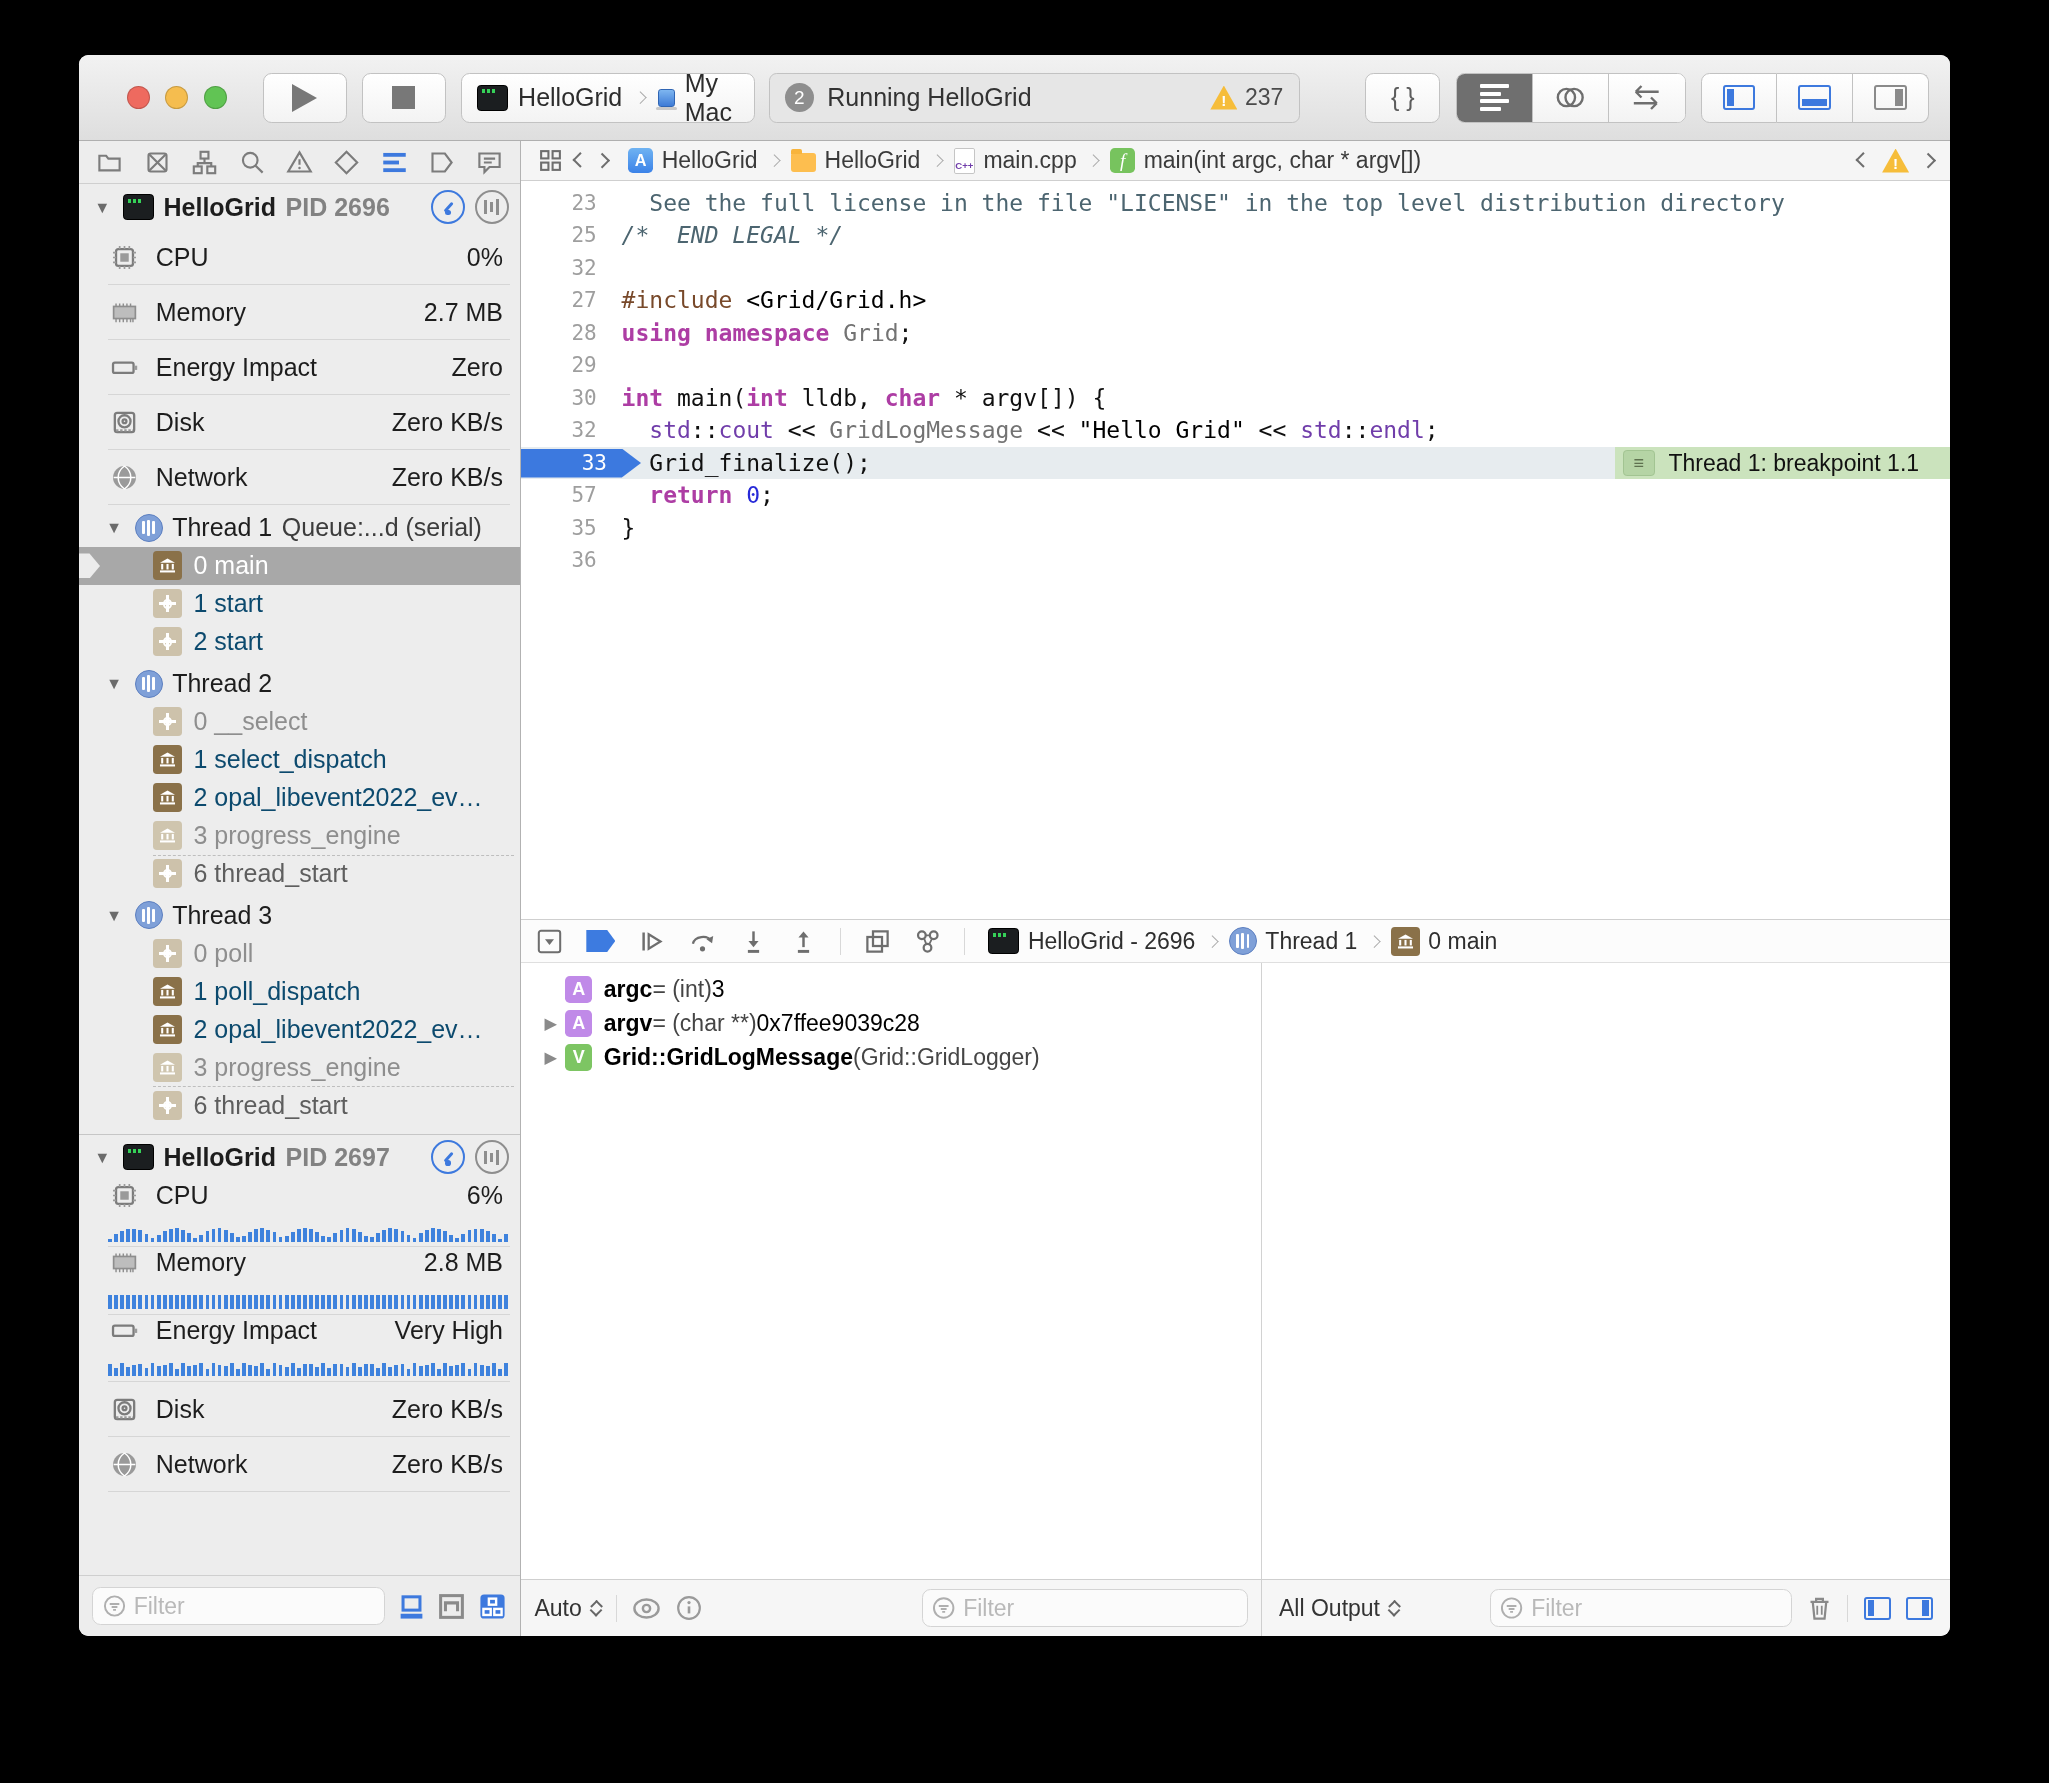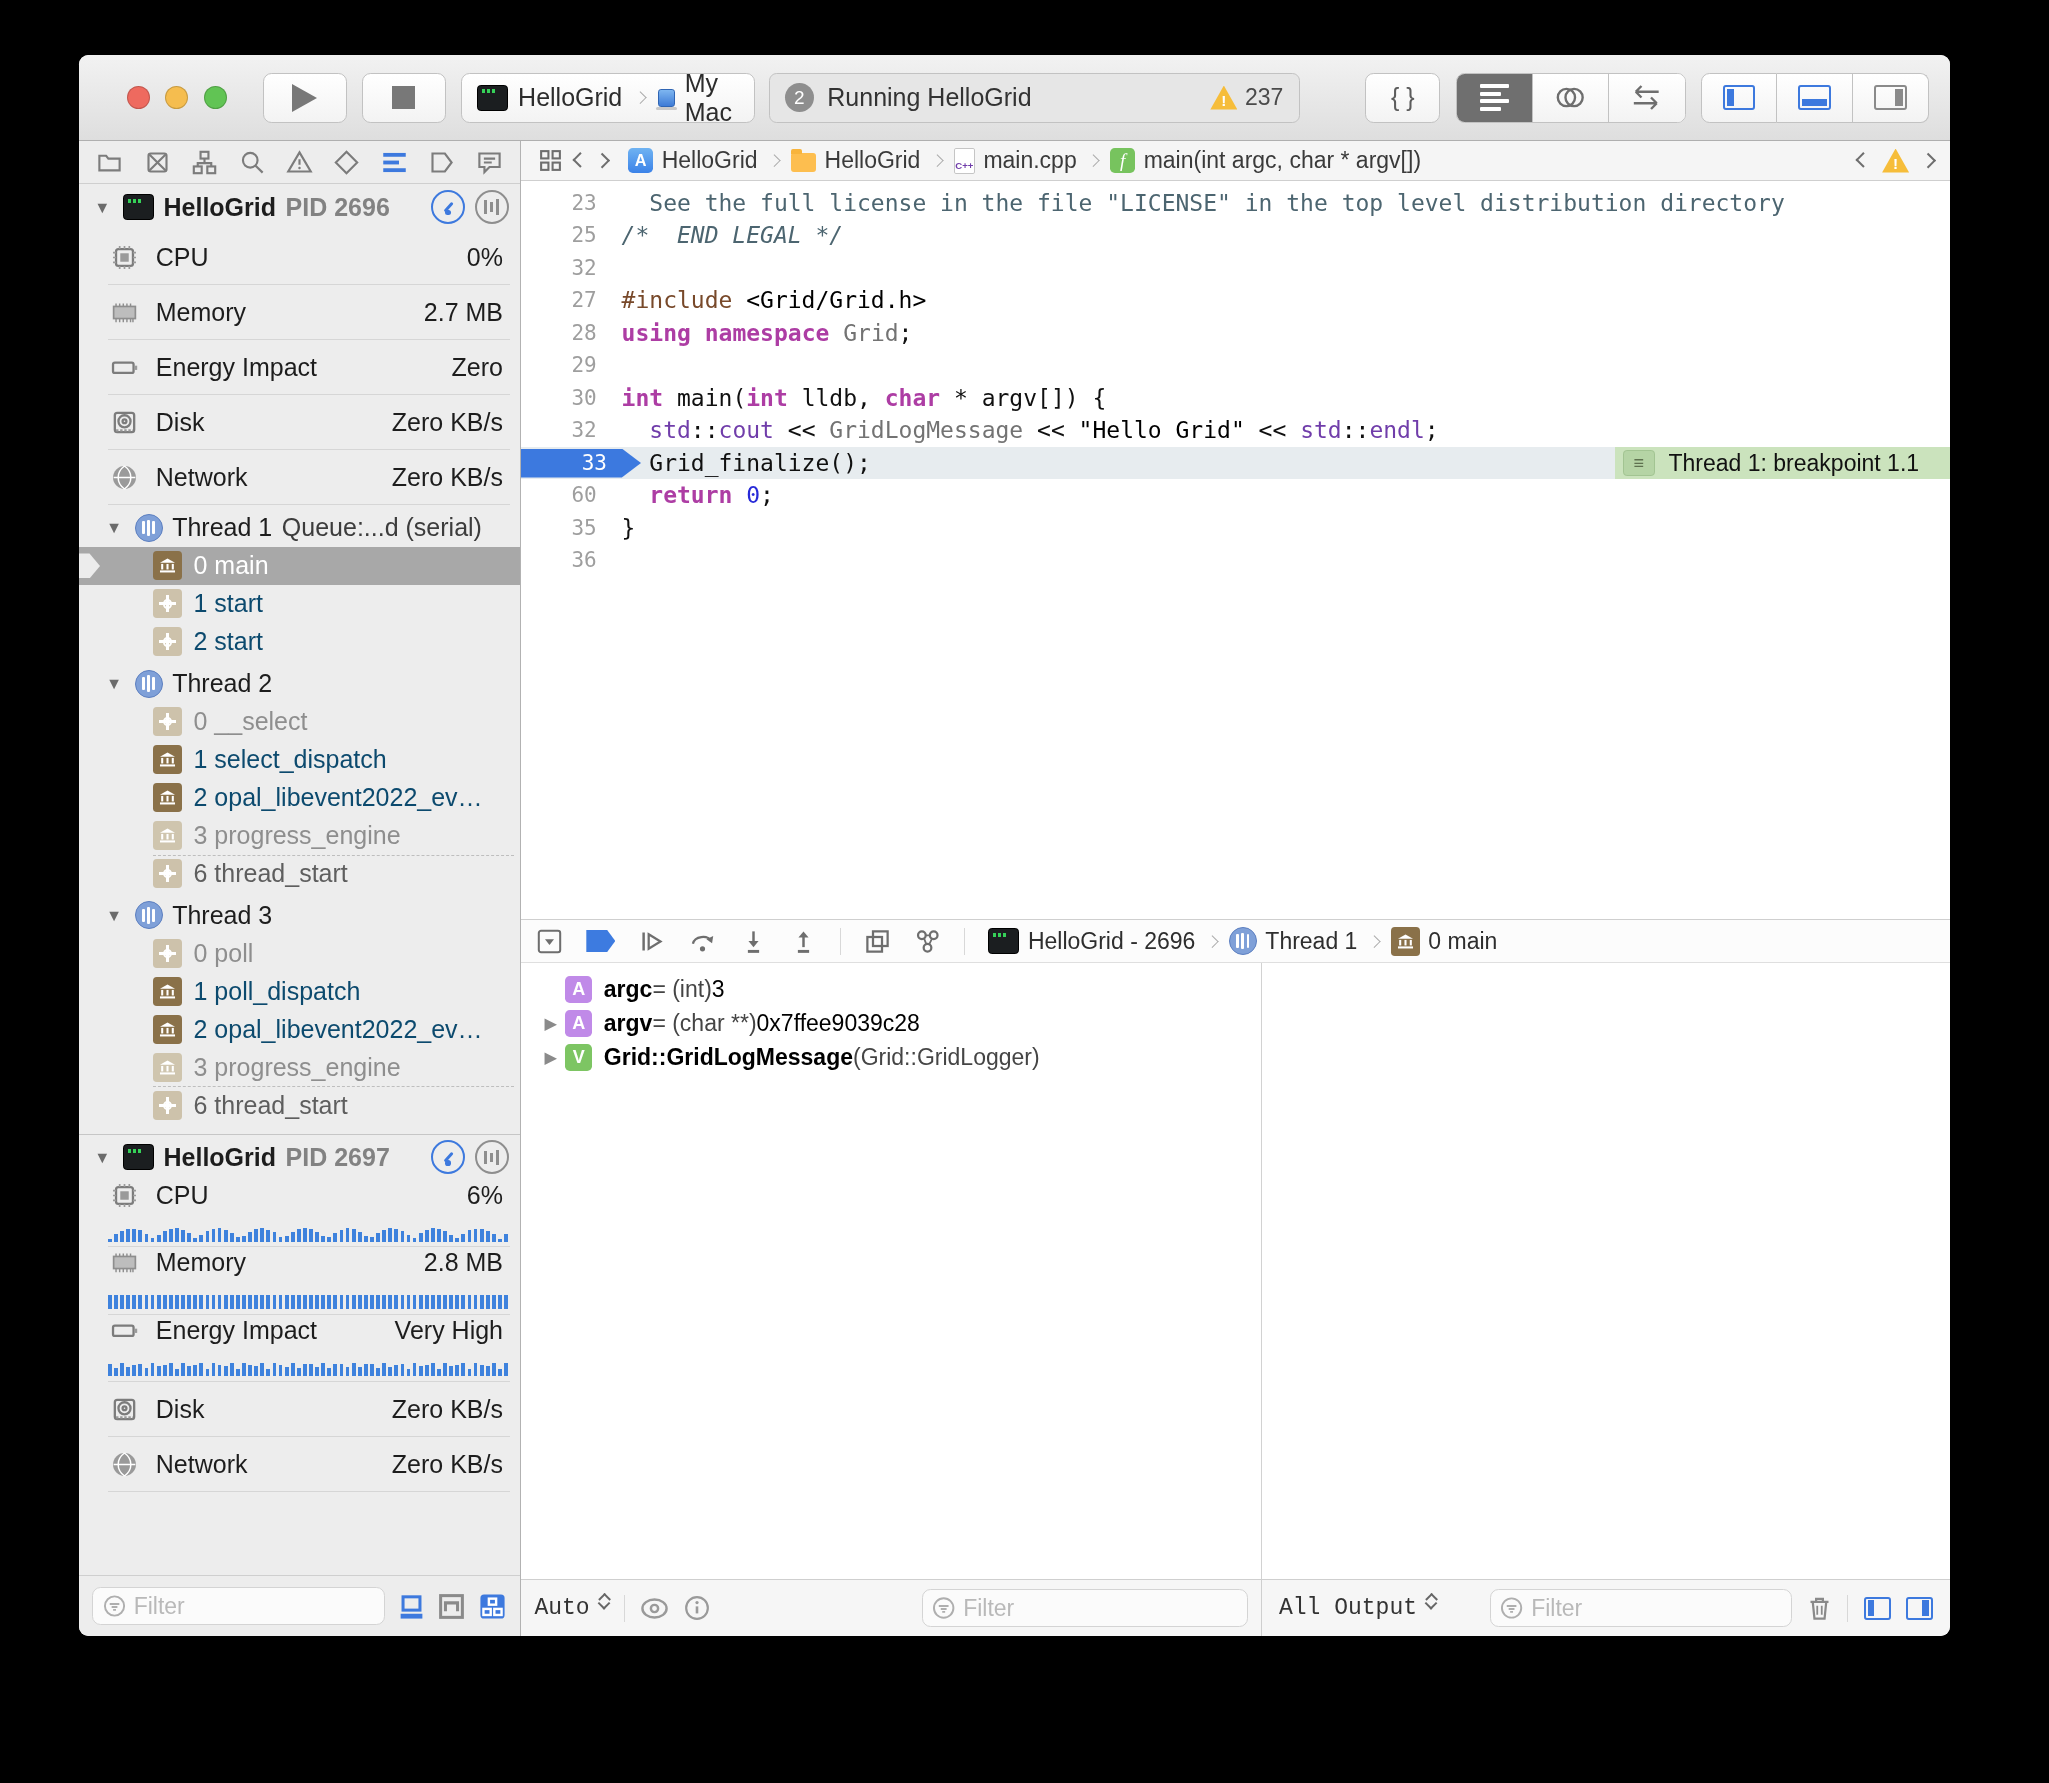--- a/index.html
+++ b/index.html
@@ -166,21 +166,21 @@
   .vb-purple { background:#C08AE8; }
   .vb-green { background:#7DC563; }
   .var-name { font-weight:bold; color:#000; }
   .var-value { color:#000; }
   .console { flex:1; padding:9.6px 15.3px; font-family:"DejaVu Sans Mono",monospace; font-size:23px; color:#3B50C4; background:#fff; }
 
   
   .bottombar { height:57px; flex:none; border-top:1px solid #CFCFCF; background:#F6F6F6; display:flex; font-size:23px; color:#333; }
   .bb-left { width:741px; flex:none; border-right:1px solid #CFCFCF; display:flex; align-items:center; padding:0 13.4px; gap:15.3px; }
   .bb-right { flex:1; display:flex; align-items:center; padding:0 17px; gap:15.3px; }
-  .popup { display:flex; gap:10px; color:#333;font-family:Liberation Mono, monospace; }
+  .popup { display:flex; align-items:center; gap:10px; color:#333; }
   .updown { display:flex; flex-direction:column; gap:1px; }
   .updown b { width:8.6px; height:8.6px; border-top:2.4px solid #666; border-right:2.4px solid #666; }
   .updown b.u { transform:rotate(-45deg); margin-bottom:-2.9px; }
   .updown b.d { transform:rotate(135deg); margin-top:-2.9px; }
   .bb-left .filter-field { width:326px; margin-left:auto; }
   .bb-right .filter-field { width:302px; margin-left:auto; }
   .gray-ic { color:#8a8a8a; display:flex; align-items:center; }
   .mini-toggle { width:27px; height:23px; border:2.9px solid #3D79DE; border-radius:2.9px; position:relative; }
   .mini-toggle i { position:absolute; top:1.9px; bottom:1.9px; width:6.7px; background:#3D79DE; }
   .mini-toggle.left i { left:1.9px; } .mini-toggle.right i { right:1.9px; }
@@ -929,21 +929,21 @@
           <div class="cl"><span class="ln">25</span><span class="code"><span class="tk-ci">/*  END LEGAL */</span></span></div>
           <div class="cl"><span class="ln">32</span><span class="code"></span></div>
           <div class="cl"><span class="ln">27</span><span class="code"><span class="tk-p">#include</span><span class="tk-d"> </span><span class="tk-s">&lt;Grid/Grid.h&gt;</span></span></div>
           <div class="cl"><span class="ln">28</span><span class="code"><span class="tk-k">using</span><span class="tk-d"> </span><span class="tk-k">namespace</span><span class="tk-d"> </span><span class="tk-t">Grid</span><span class="tk-d">;</span></span></div>
           <div class="cl"><span class="ln">29</span><span class="code"></span></div>
           <div class="cl"><span class="ln">30</span><span class="code"><span class="tk-k">int</span><span class="tk-d"> main(</span><span class="tk-k">int</span><span class="tk-d"> lldb, </span><span class="tk-k">char</span><span class="tk-d"> * argv[]) {</span></span></div>
           <div class="cl"><span class="ln">32</span><span class="code"><span class="tk-d">  </span><span class="tk-ns">std</span><span class="tk-d">::</span><span class="tk-ns">cout</span><span class="tk-d"> &lt;&lt; </span><span class="tk-t">GridLogMessage</span><span class="tk-d"> &lt;&lt; </span><span class="tk-s">"Hello Grid"</span><span class="tk-d"> &lt;&lt; </span><span class="tk-ns">std</span><span class="tk-d">::</span><span class="tk-ns">endl</span><span class="tk-d">;</span></span></div>
           <div class="cl hl"><span class="ln">33</span><span class="code"><span class="tk-d">  Grid_finalize();</span></span><span class="bp-badge">33</span><span class="bp-ann">
         <span class="bp-ann-icon">≡</span>
         <span class="bp-ann-text">Thread 1: breakpoint 1.1</span></span></div>
-          <div class="cl"><span class="ln">60</span><span class="code"><span class="tk-d">  </span><span class="tk-k">return</span><span class="tk-d"> </span><span class="tk-n">0</span><span class="tk-d">;</span></span></div>
+          <div class="cl"><span class="ln">57</span><span class="code"><span class="tk-d">  </span><span class="tk-k">return</span><span class="tk-d"> </span><span class="tk-n">0</span><span class="tk-d">;</span></span></div>
           <div class="cl"><span class="ln">35</span><span class="code"><span class="tk-d">}</span></span></div>
           <div class="cl"><span class="ln">36</span><span class="code"></span></div>
         </div>
 
       <div class="debugbar">
         <span class="dbic">
           <svg width="27" height="27" viewBox="0 0 24 24">
               <rect x="2.5" y="2.5" width="19" height="19" rx="2" fill="none" stroke="#6E6E6E" stroke-width="1.8"></rect>
               <path d="M8 10h8l-4 5z" fill="#6E6E6E"></path>
             </svg>

